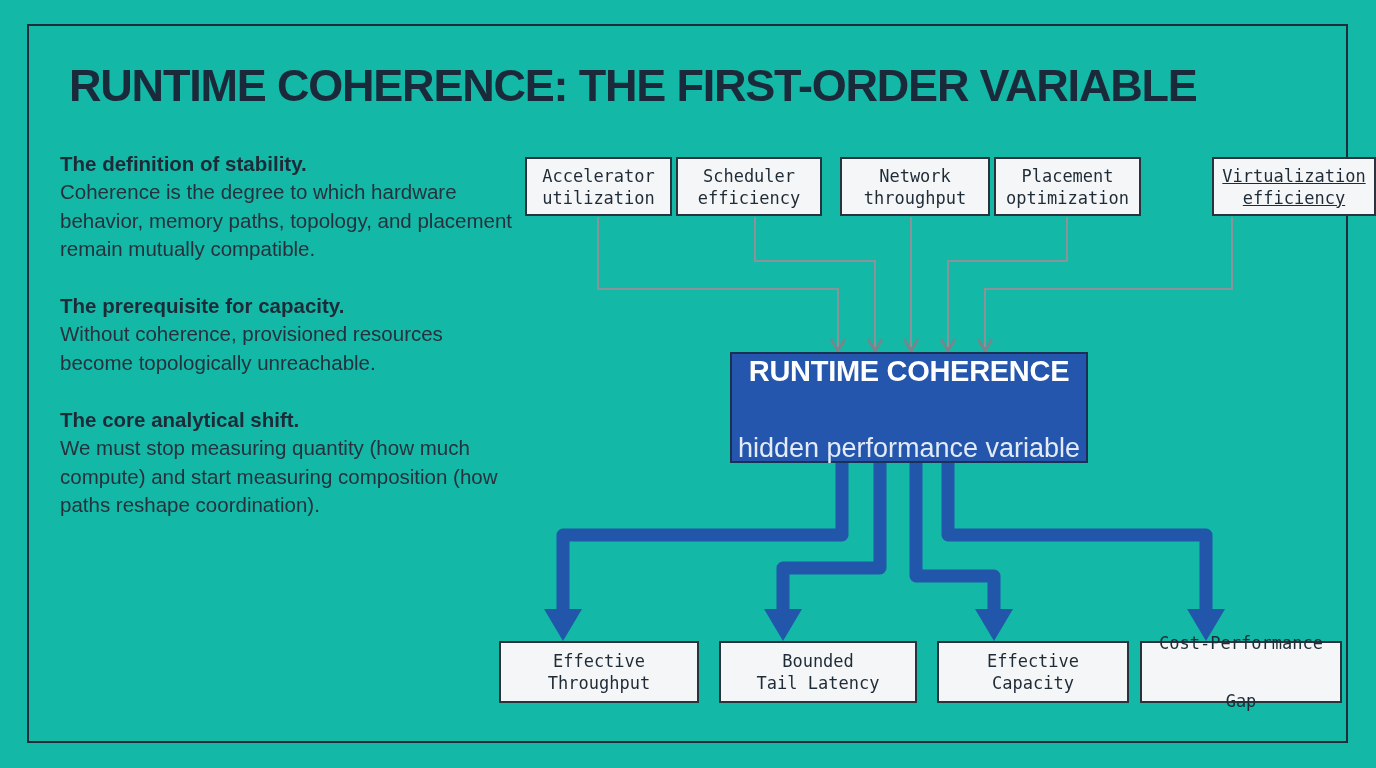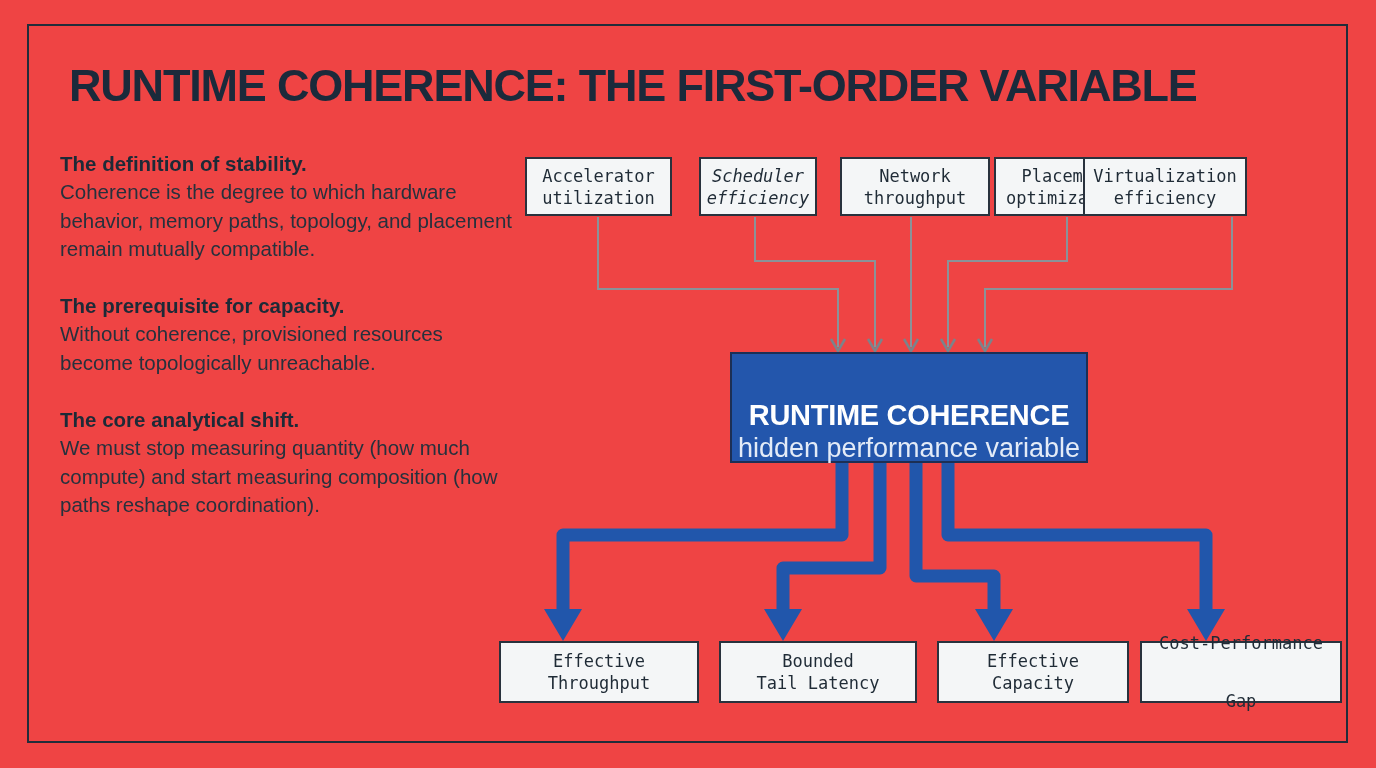--- a/index.html
+++ b/index.html
@@ -1,19 +1,19 @@
 <!DOCTYPE html>
 <html><head>
 <meta charset="utf-8">
 <style>
   html,body{margin:0;padding:0;background:#e8eaec;}
   .slide{
     position:relative;
     width:1376px;height:768px;
-    background:#ef4444;
+    background:#14b8a6;
     font-family:"Liberation Sans", sans-serif;
     overflow:hidden;
   }
   .frame{
     position:absolute;
     left:27px;top:24px;width:1317px;height:715px;
     border:2.5px solid #212d3a;
     pointer-events:none;
   }
   .title{
@@ -48,21 +48,21 @@
   }
   .node.top{top:157px;height:59px;}
   .node.bottom{top:641px;height:62px;margin-left:36px;}
   .center-box{
     position:absolute;
     left:730px;top:352px;width:358px;height:111px;
     background:#2356ac;
     border:2px solid #1c2f55;
     box-sizing:border-box;
     display:flex;flex-direction:column;
-    align-items:center;justify-content:flex-end;
+    align-items:center;justify-content:space-between;
     text-align:center;
   }
   .center-box .cb-title{
     color:#ffffff;font-size:29px;font-weight:800;letter-spacing:-0.3px;
     line-height:34px;
   }
   .center-box .cb-sub{
     color:#e3ebf7;font-size:27px;font-weight:400;line-height:26px;
     margin-top:3px;
   }
@@ -118,33 +118,33 @@
       <polygon points="764,609 802,609 783,641"></polygon>
       <polygon points="975,609 1013,609 994,641"></polygon>
       <polygon points="1187,609 1225,609 1206,641"></polygon>
     </g>
   </svg>
 
   <div class="node top" style="left:525px;width:147px;">
     <span>Accelerator</span>
     <span>utilization</span>
   </div>
-  <div class="node top" style="left:699px;width:118px;font-style:italic;">
+  <div class="node top" style="left:676px;width:146px;">
     <span>Scheduler</span>
     <span>efficiency</span>
   </div>
   <div class="node top" style="left:840px;width:150px;">
     <span>Network</span>
     <span>throughput</span>
   </div>
   <div class="node top" style="left:994px;width:147px;text-align:right;">
     <span>Placement</span>
     <span>optimization</span>
   </div>
-  <div class="node top" style="left:1083px;width:164px;">
+  <div class="node top" style="left:1212px;width:164px;text-decoration:underline;">
     <span>Virtualization</span>
     <span>efficiency</span>
   </div>
 
   <div class="center-box">
     <span class="cb-title">RUNTIME COHERENCE</span>
     <span class="cb-sub">hidden performance variable</span>
   </div>
 
   <div class="node bottom" style="left:463px;width:200px;">

